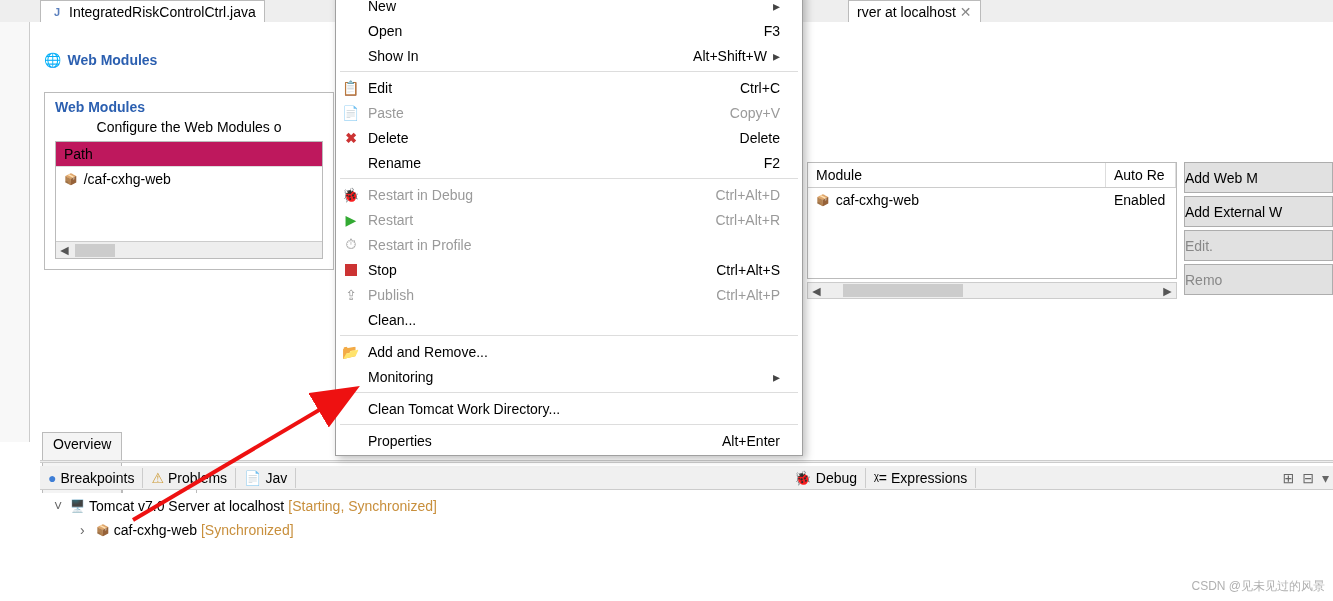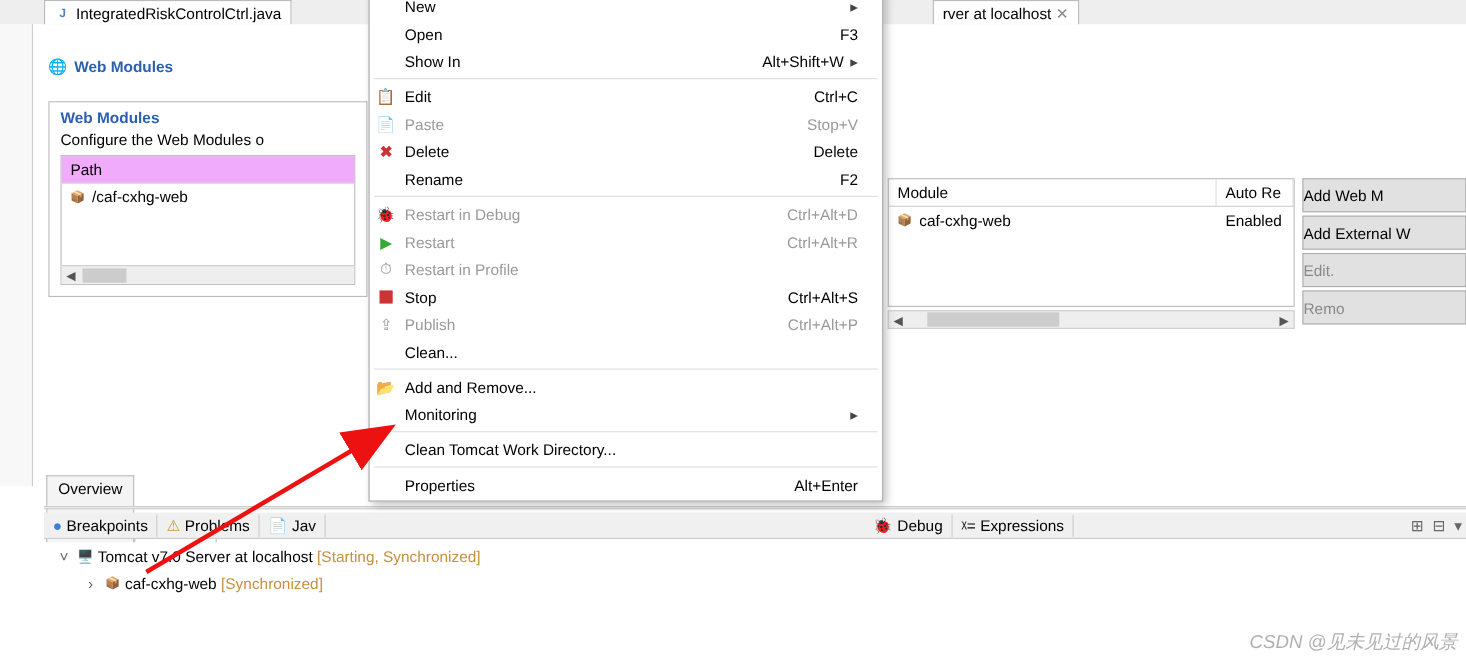--- a/index.html
+++ b/index.html
@@ -13,23 +13,23 @@
 #tab-editor1 { position: absolute; left: 40px; top: 0; }
 #tab-editor2 { position: absolute; left: 832px; top: 0; margin-left: 16px; }
 
 
 #left-tool { position: absolute; left: 0; top: 22px; width: 30px; height: 420px; border-right: 1px solid #ccc; background: #f8f8f8; }
 
 
 #wm-title { position: absolute; left: 44px; top: 52px; color: #2b5fb0; font-weight: bold; font-size: 18px; display: flex; align-items: center; gap: 6px; }
 #wm-box { position: absolute; left: 44px; top: 92px; width: 290px; border: 1px solid #bbb; background: #fff; }
 #wm-box .hdr { color: #2b5fb0; font-weight: bold; padding: 6px 10px 2px; }
-#wm-box .desc { padding: 2px 10px 6px; white-space: nowrap; }
+#wm-box .desc { padding: 2px 10px 6px; white-space: nowrap; text-align: center; }
 #wm-table { margin: 0 10px 10px; border: 1px solid #bbb; }
-#wm-table .th { background: #f0abfc; border-bottom: 1px solid #ddd; padding: 4px 8px; }
+#wm-table .th { background: #be185d; border-bottom: 1px solid #ddd; padding: 4px 8px; }
 #wm-table .row { display: flex; align-items: center; gap: 6px; padding: 4px 8px; }
 #wm-table .scrollbar { height: 17px; background: #eee; border-top: 1px solid #ccc; display: flex; align-items: center; }
 #wm-table .scroll-arrow { width: 17px; text-align: center; color: #555; }
 #wm-table .scroll-thumb { width: 40px; height: 13px; background: #ccc; margin-left: 2px; }
 
 
 #mod-panel { position: absolute; left: 807px; top: 162px; width: 370px; border: 1px solid #bbb; }
 #mod-panel .th { display: flex; border-bottom: 1px solid #ccc; }
 #mod-panel .th > div { padding: 4px 8px; border-right: 1px solid #ddd; }
 #mod-panel .th > div:first-child { flex: 1; }
@@ -68,21 +68,21 @@
 #ctx .item .lbl { flex: 1; }
 #ctx .item .shortcut { color: inherit; }
 #ctx .item .ico { position: absolute; left: 6px; width: 18px; height: 18px; display: flex; align-items: center; justify-content: center; }
 #ctx .sep { height: 1px; background: #ddd; margin: 3px 4px; }
 .arrow-r { color: #444; }
 
 
 #arrow { position: absolute; left: 123px; top: 380px; z-index: 200; pointer-events: none; }
 
 
-#watermark { position: absolute; right: 8px; bottom: 6px; color: #b0b0b0; font-size: 17px; font-style: italic; }
+#watermark { position: absolute; right: 8px; bottom: 6px; color: #b0b0b0; font-size: 12px; }
 
 
 .ic-java { color: #5a7fbd; font-size: 11px; font-weight: bold; }
 .ic-stop { width: 12px; height: 12px; background: #c33; }
 </style>
 </head>
 <body>
 
 <div id="top-tabs">
   <div class="tab" id="tab-editor1">
@@ -215,21 +215,21 @@
     </div>
   <div class="sep"></div>
   <div class="item">
       <span class="ico">📋</span>
       <span class="lbl">Edit</span>
       <span class="shortcut">Ctrl+C</span>
     </div>
   <div class="item disabled">
       <span class="ico">📄</span>
       <span class="lbl">Paste</span>
-      <span class="shortcut">Stop+V</span>
+      <span class="shortcut">Copy+V</span>
     </div>
   <div class="item">
       <span class="ico" style="color:#c33;font-weight:bold">✖</span>
       <span class="lbl">Delete</span>
       <span class="shortcut">Delete</span>
     </div>
   <div class="item">
       <span class="lbl">Rename</span>
       <span class="shortcut">F2</span>
     </div>

